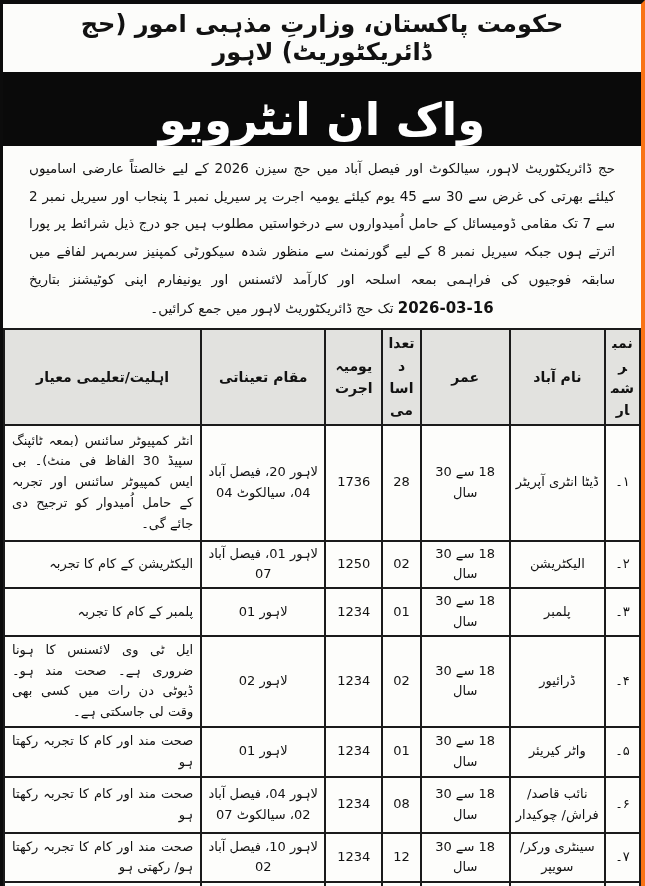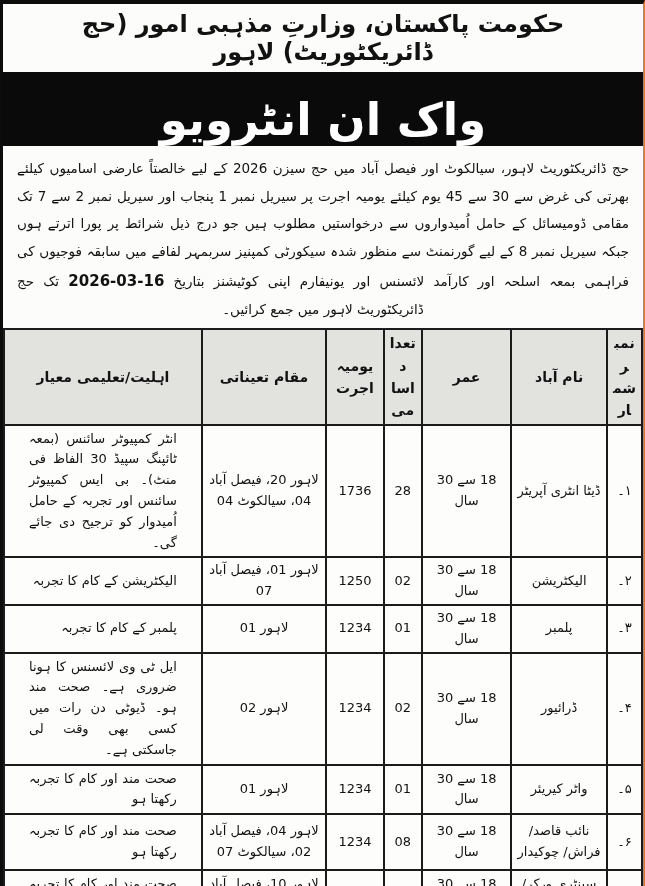--- a/index.html
+++ b/index.html
@@ -9,21 +9,21 @@
     background:#f7f7f5;
     font-family:"DejaVu Sans", sans-serif;
     color:#121212;
     overflow:hidden;
   }
   .ad {
     width:645px; height:886px;
     display:flex; flex-direction:column;
     background:#fcfcfa;
     border-left:3px solid #0c0c0c;
-    border-right:2px solid #f97316;
+    border-right:4px solid #f97316;
     border-top:4px solid #0c0c0c;
   }
   
   .hdr {
     flex:0 0 68px;
     display:flex; align-items:center; justify-content:center;
     text-align:center;
     font-size:24px; font-weight:bold;
     padding:4px 10px;
   }
@@ -31,21 +31,21 @@
   .banner {
     flex:0 0 74px;
     background:#0a0a0a; color:#ffffff;
     display:flex; align-items:flex-end; justify-content:center;
     font-size:45px; font-weight:bold;
     letter-spacing:1px;
   }
   
   .intro {
     flex:0 0 118px;
-    padding:9px 14px 4px;
+    padding:9px 26px 4px;
     font-size:13.5px;
     line-height:2.05;
     text-align:justify;
     text-align-last:center;
   }
   .date { font-weight:bold; font-size:15px; white-space:nowrap; }
   
   table {
     width:100%;
     border-collapse:collapse;
@@ -60,21 +60,21 @@
     padding:2px 4px;
     line-height:1.6;
     word-wrap:break-word;
   }
   thead th {
     background:#e2e2df;
     font-weight:bold;
     font-size:14px;
     height:52px;
   }
-  td.qual { text-align:justify; text-align-last:right; padding:3px 24px; }
+  td.qual { text-align:justify; text-align-last:right; padding:3px 7px; }
   td.center { text-align:center; text-align-last:center; }
   tr.r1 { height:116px; }
   tr.r2 { height:32px; }
   tr.r3 { height:29px; }
   tr.r4 { height:90px; }
   tr.r5 { height:33px; }
   tr.r6 { height:56px; }
   tr.r7 { height:38px; }
   tr.r8 { height:29px; }
 </style>

